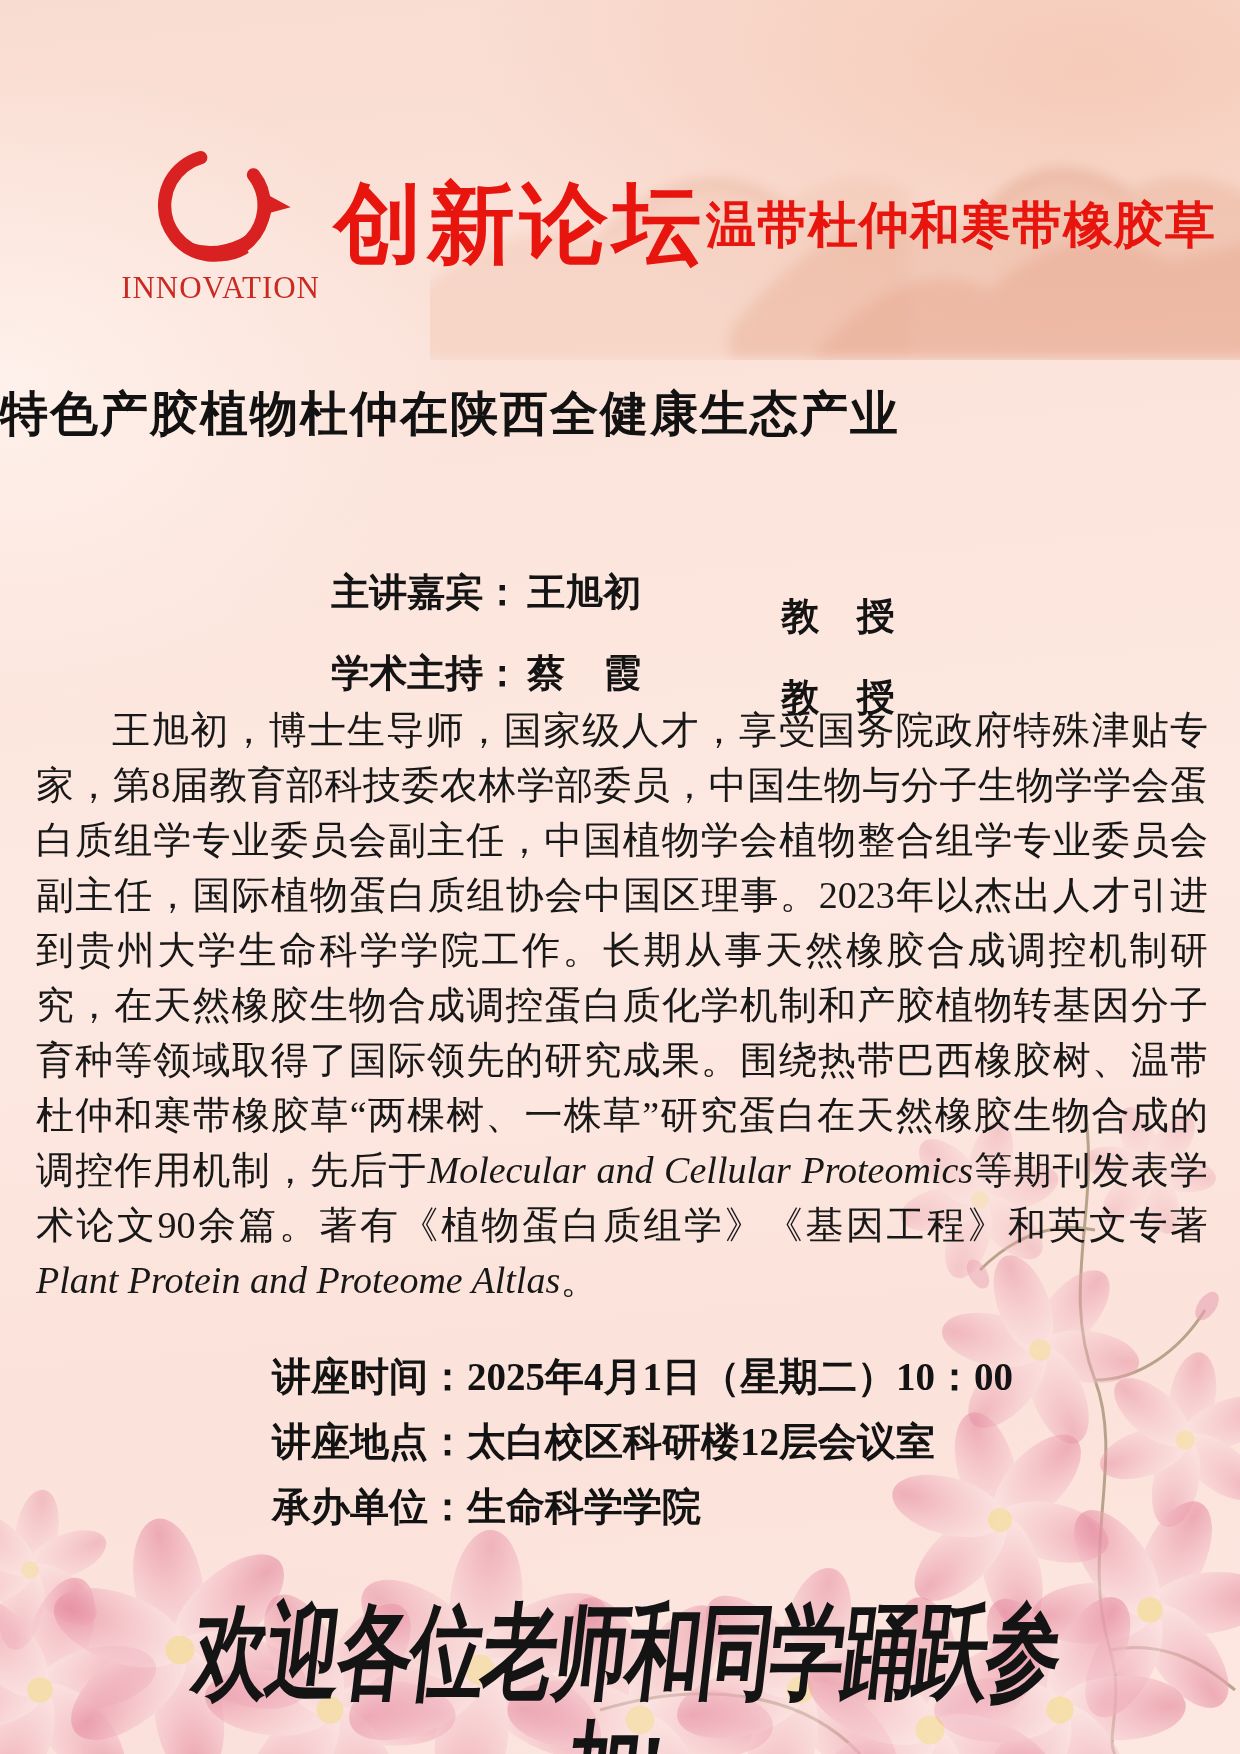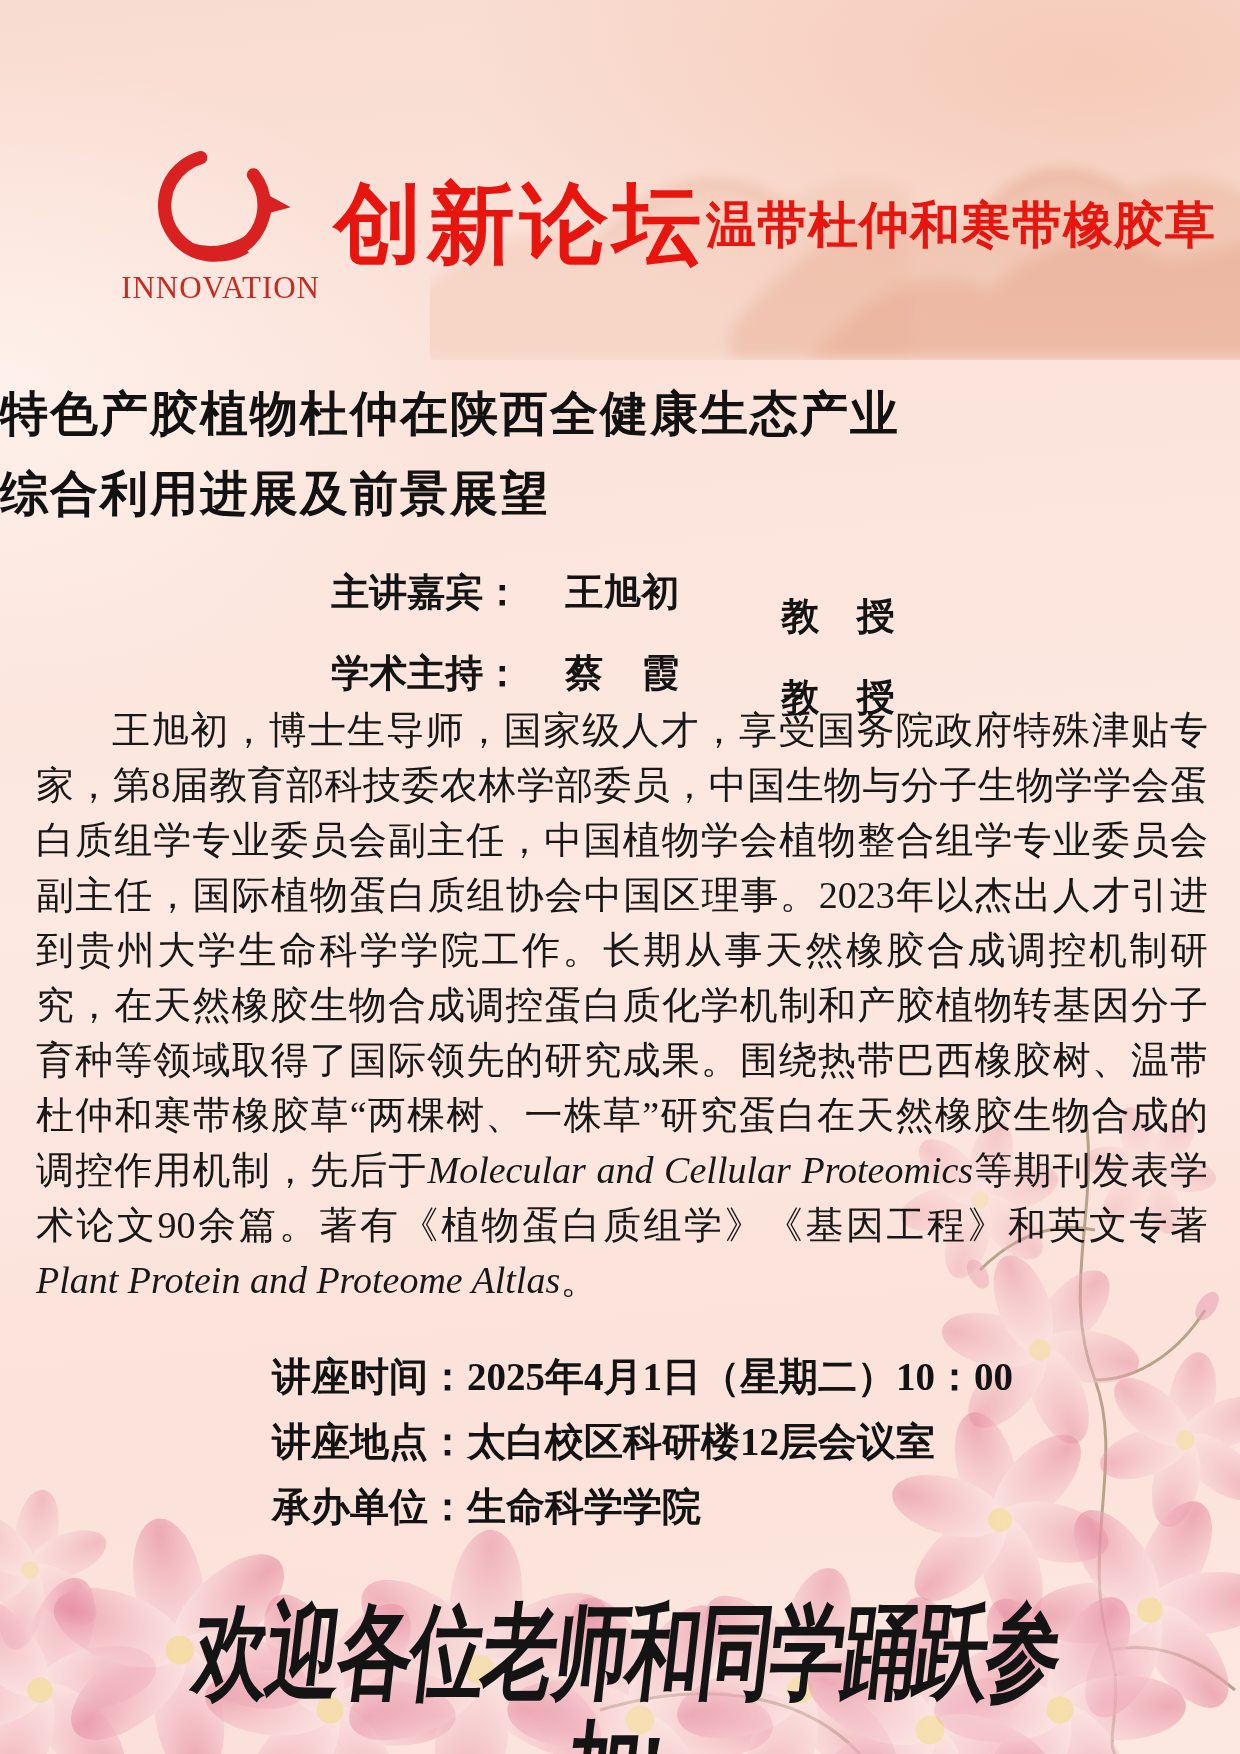--- a/index.html
+++ b/index.html
@@ -33,21 +33,21 @@
     font-weight:bold;font-size:50px;line-height:54px;
     color:#e8150f;letter-spacing:1px;
   }
   
   .main-title{
     left:0;top:374px;width:1240px;text-align:left;
     font-weight:bold;color:#121212;
     font-size:48px;line-height:80px;letter-spacing:2px;
   }
   
-  .speakers{left:0;top:564px;width:1240px;text-align:center;}
+  .speakers{left:0;top:564px;width:1240px;}
   .speaker-row{
     display:flex;justify-content:center;
     font-size:38px;line-height:57px;font-weight:bold;color:#141414;
   }
   .speaker-row .name{display:inline-block;width:190px;margin-left:6px;}
   .speaker-row .ptitle{display:inline-block;margin-left:64px;letter-spacing:14px;margin-top:24px;}
   
   .bio{
     left:36px;top:703px;width:1172px;
     font-size:38px;line-height:55px;color:#181818;
@@ -143,21 +143,20 @@
     <path d="M52,120 Q90,140 124,116" stroke="#d92121" stroke-width="4" fill="none"></path>
     <path d="M60,128 Q92,146 120,128" stroke="#d92121" stroke-width="3" fill="none"></path>
   </svg>
   <div class="abs logo-word">INNOVATION</div>
 
   <div class="abs forum-title">创新论坛</div>
   <div class="abs lecture-no">温带杜仲和寒带橡胶草</div>
 
   <div class="abs main-title">
     <div>特色产胶植物杜仲在陕西全健康生态产业</div>
-    <div>综合利用进展及前景展望</div>
   </div>
 
   <div class="abs speakers">
     <div class="speaker-row">
       <span class="label">主讲嘉宾：</span>
         <span class="name">王旭初</span>
         <span class="ptitle">教 授</span>
     </div>
     <div class="speaker-row">
       <span class="label">学术主持：</span>

